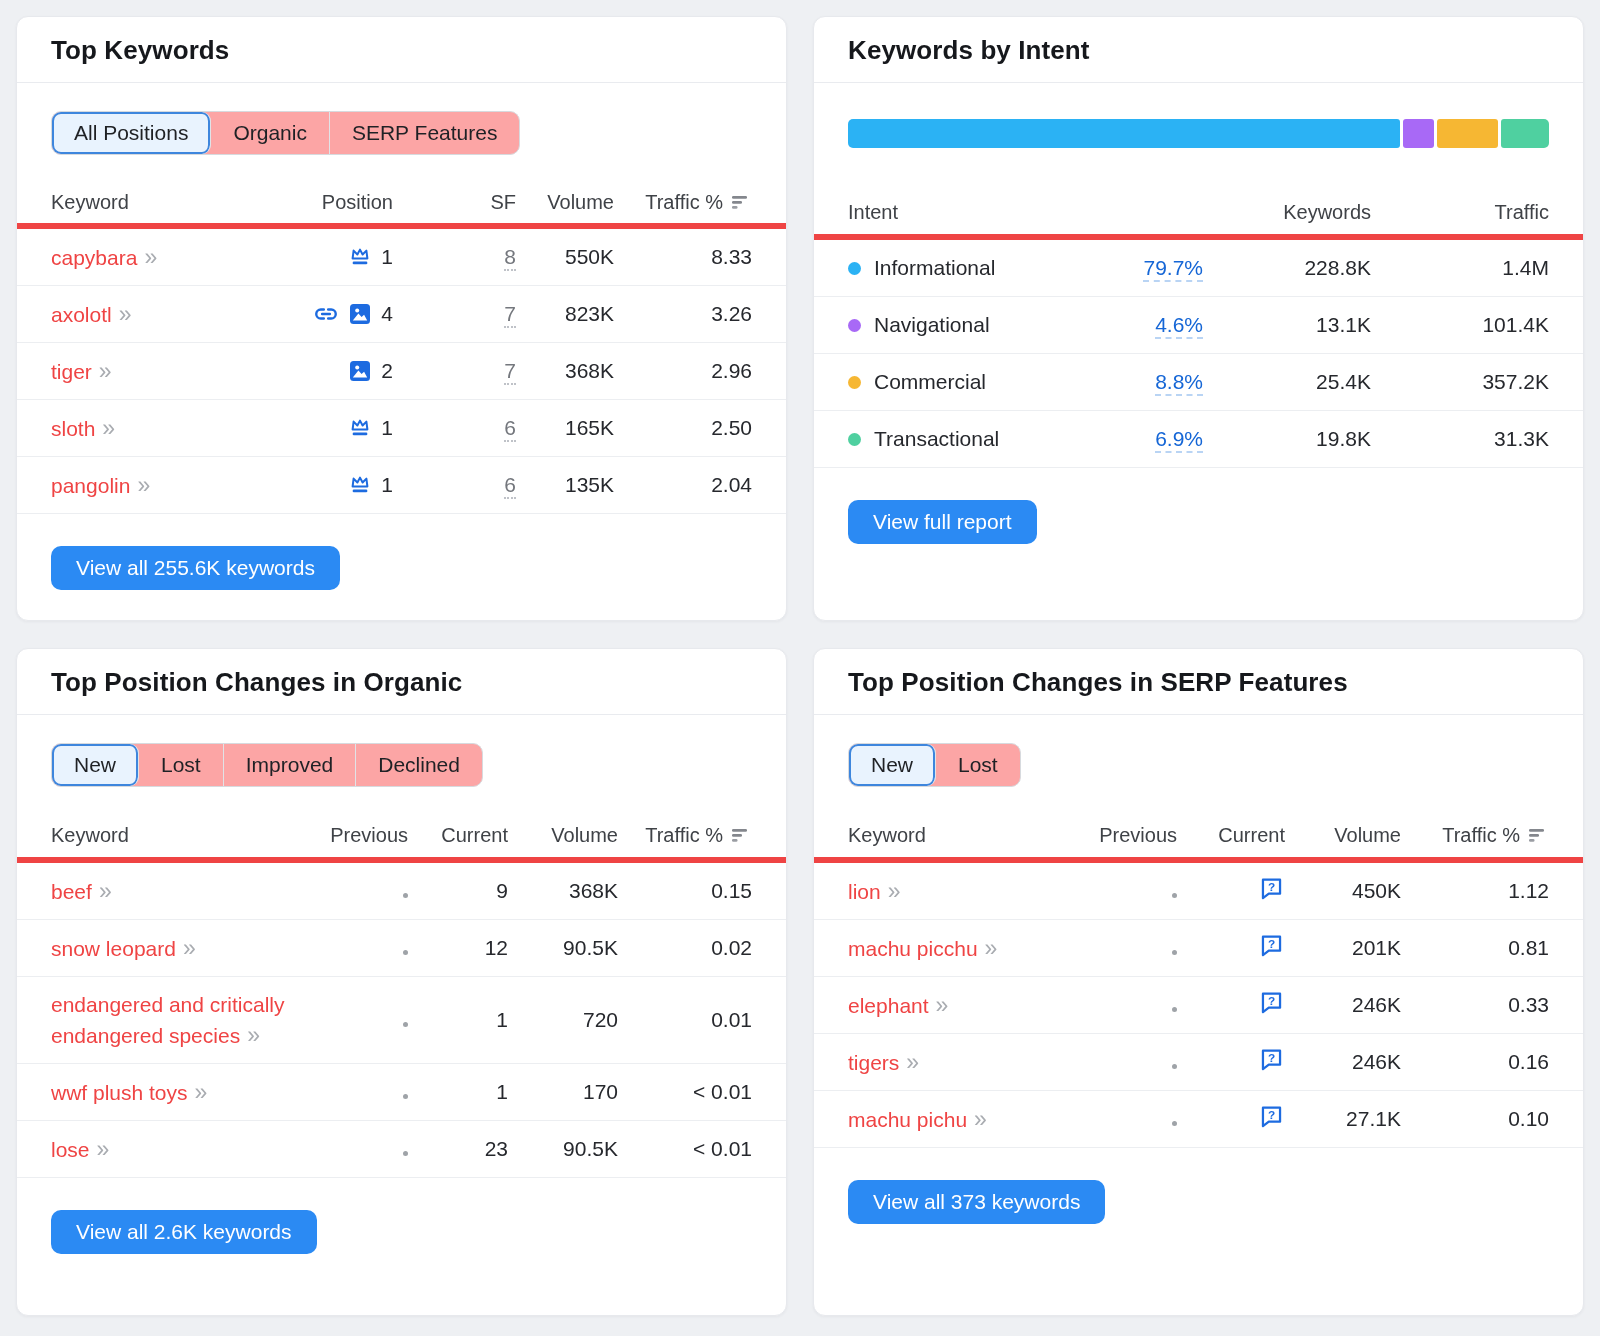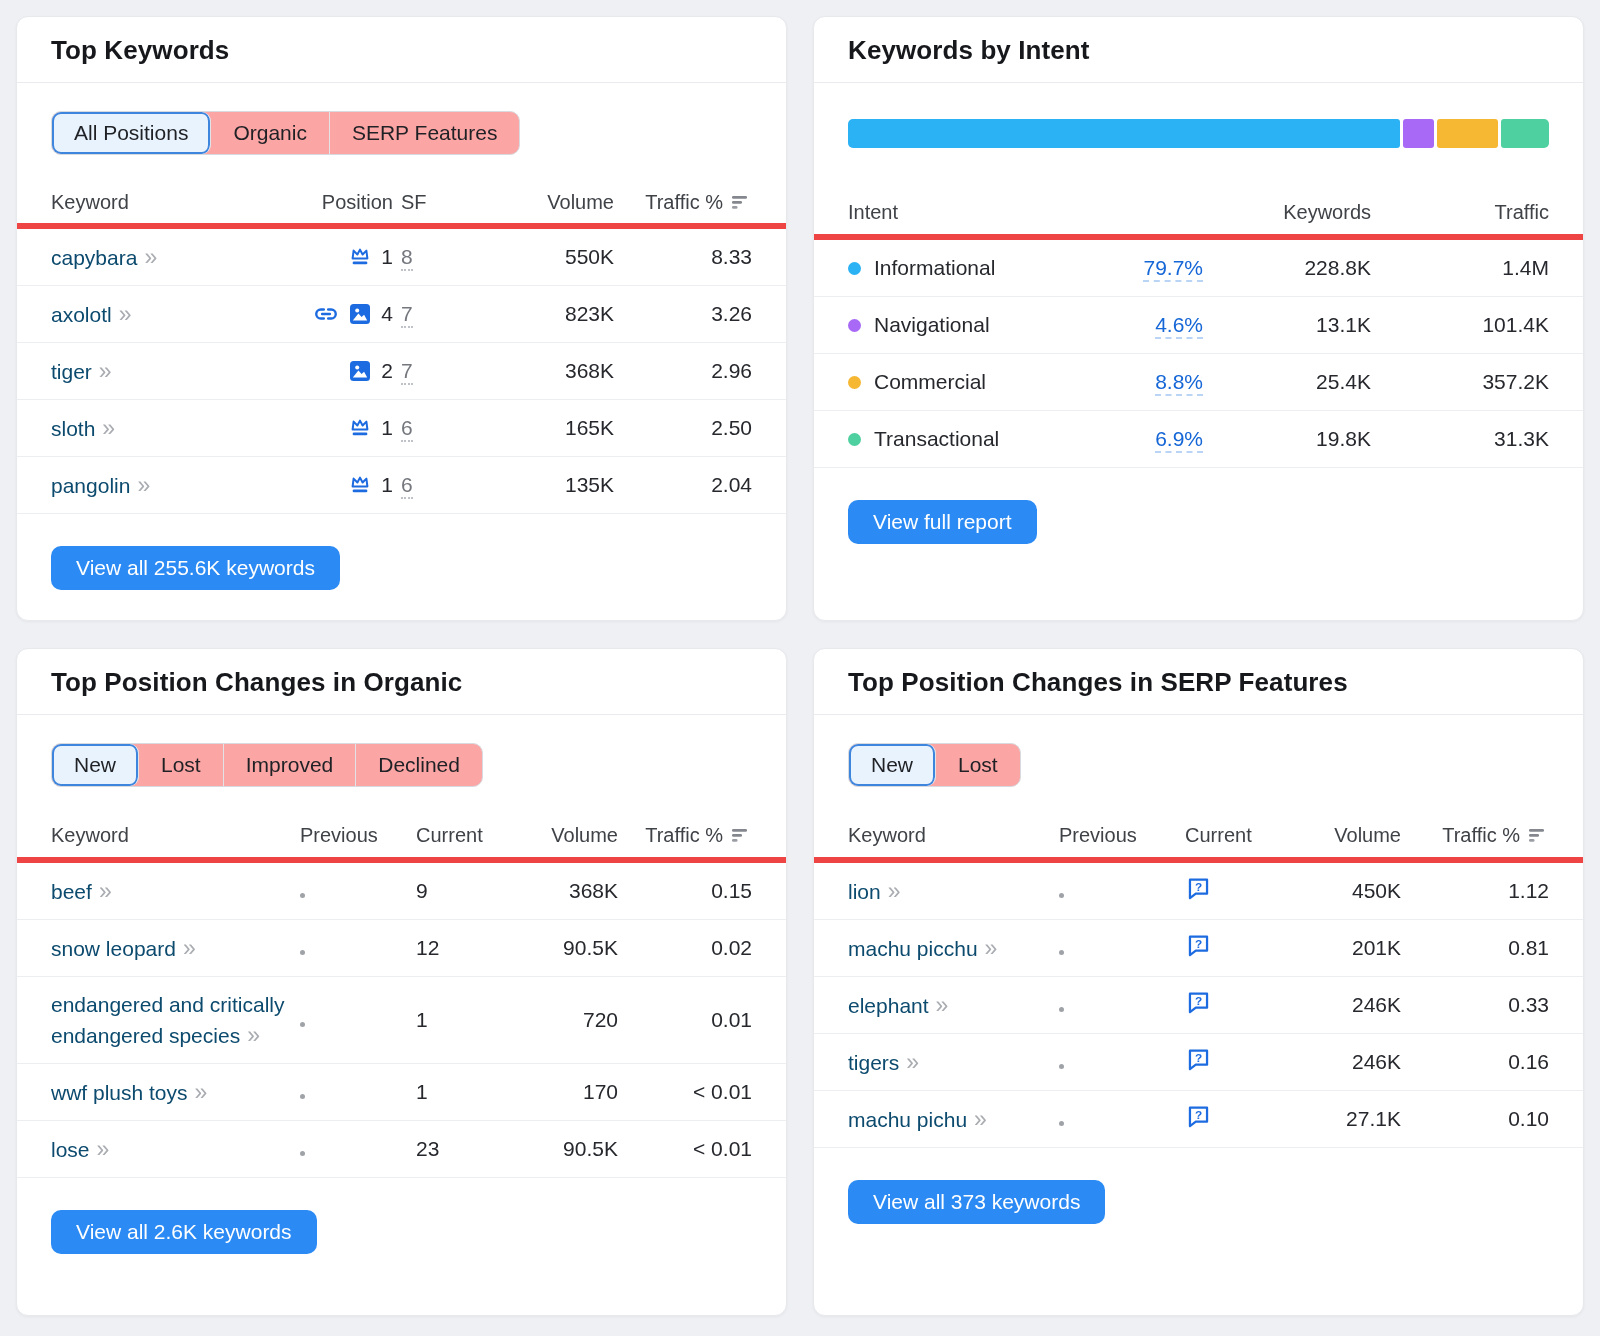--- a/index.html
+++ b/index.html
@@ -44,24 +44,24 @@
   }
   .row{
     display:grid;align-items:center;min-height:57px;padding:12px 34px;
     font-size:21px;border-bottom:1px solid #eceef1;box-sizing:border-box;column-gap:8px;
   }
   .grid-tk{grid-template-columns:1fr 155px 115px 90px 130px;}
   .grid-intent{grid-template-columns:1fr 125px 160px 170px;}
   .grid-chg{grid-template-columns:1fr 108px 92px 102px 126px;}
   .grid-chg4{grid-template-columns:1fr 118px 100px 108px 140px;}
   .ta-r{text-align:right;}
-  .ta-c{text-align:left;}
+  .ta-c{text-align:right;}
 
   .kwcell{line-height:31px;}
-  a.kw{color:#0c4a6e;text-decoration:none;cursor:pointer;}
+  a.kw{color:#ef4444;text-decoration:none;cursor:pointer;}
   .chev{color:#a9acb1;font-size:23px;margin-left:7px;cursor:pointer;}
   .poscell{display:flex;justify-content:flex-end;align-items:center;gap:9px;}
   .icn{display:inline-flex;align-items:center;}
   .sf{
     color:#74777d;border-bottom:2px dotted #bfc2c8;padding-bottom:1px;cursor:pointer;
   }
   .num{color:#26282d;}
   .th-sort{display:inline-flex;justify-content:flex-end;align-items:center;gap:9px;}
   .sort{display:inline-flex;cursor:pointer;}
   .dot-sm{display:inline-block;width:5px;height:5px;border-radius:50%;background:#9fa3a8;}

